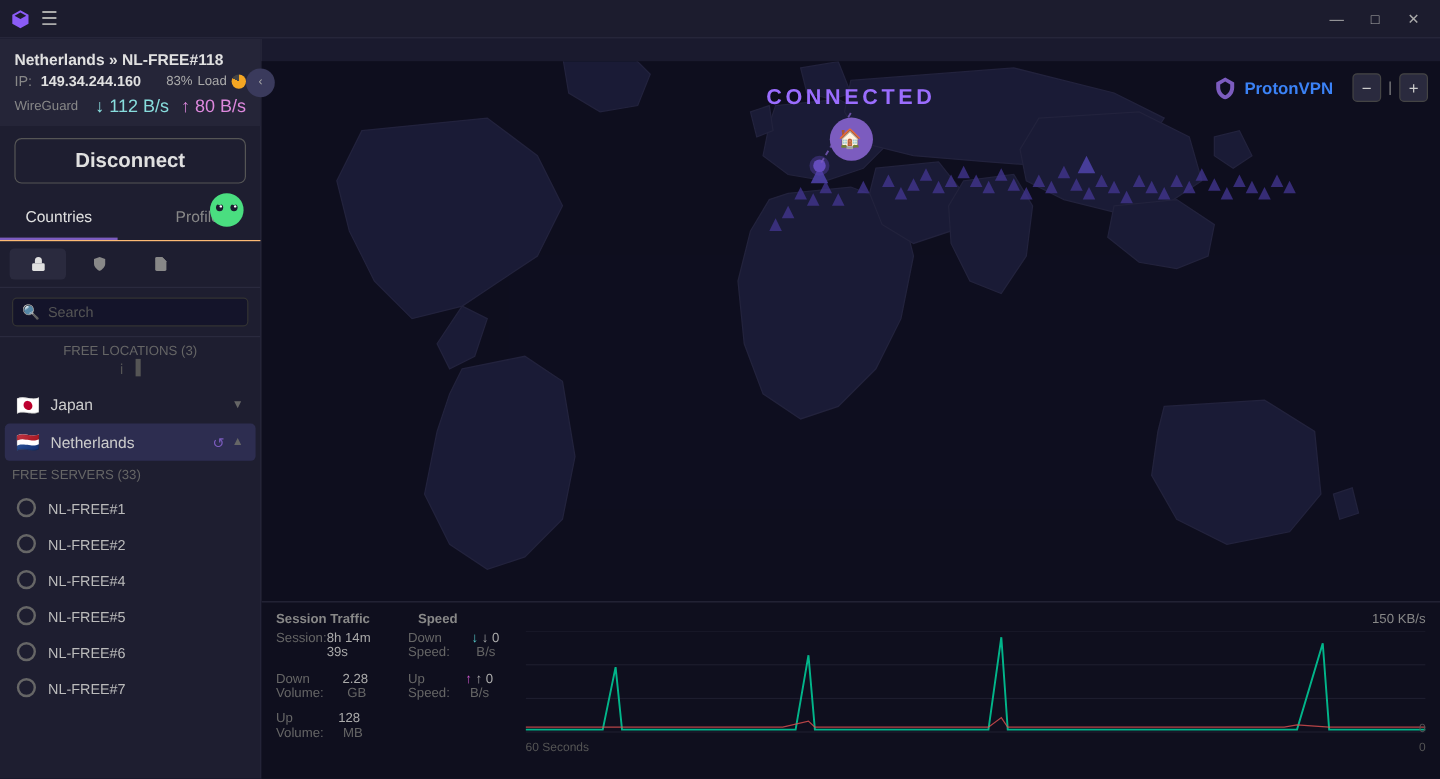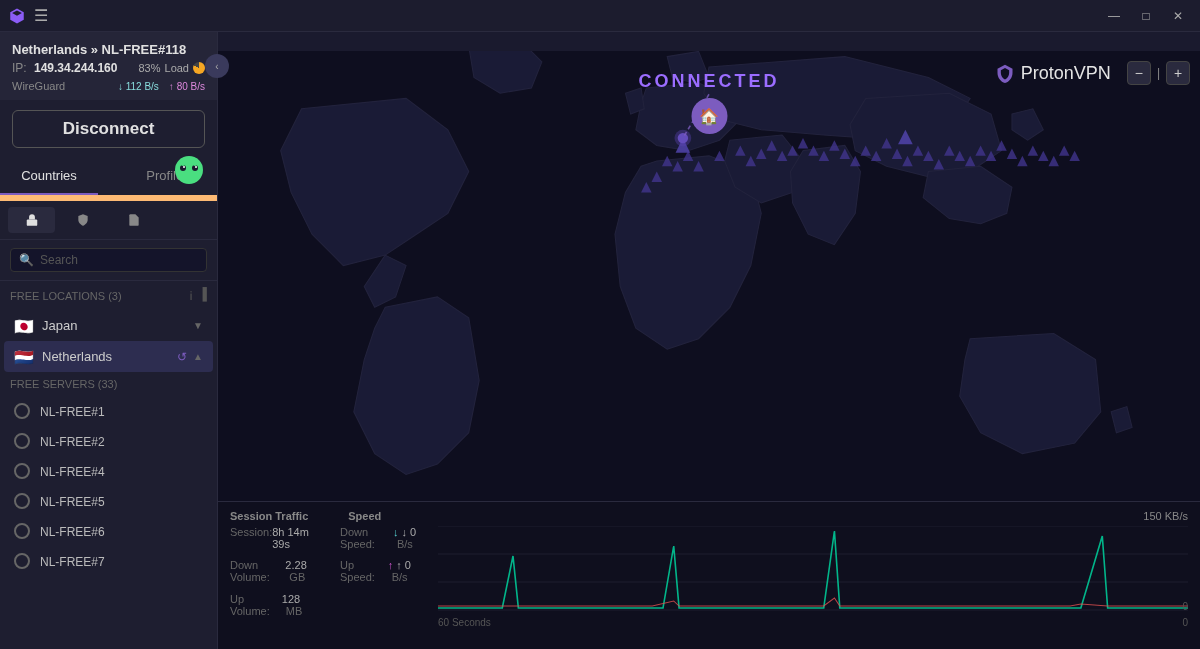--- a/index.html
+++ b/index.html
@@ -104,21 +104,21 @@
       font-size: 11px;
       color: #888;
       display: flex;
       align-items: center;
       justify-content: space-between;
       margin-top: 5px;
     }
     .traffic-info {
       display: flex;
       gap: 10px;
-      font-size: 10px;
+      font-size: 15px;
       color: #888;
     }
     .traffic-down { color: #8dd; }
     .traffic-up { color: #d8d; }
     .collapse-btn {
       position: absolute;
       right: -12px;
       top: 50%;
       transform: translateY(-50%);
       width: 24px;
@@ -144,21 +144,21 @@
       color: #e0e0e0;
       font-size: 17px;
       font-weight: 600;
       cursor: pointer;
       text-align: center;
     }
 
     
     .tabs {
       display: flex;
-      border-bottom: 6px solid #fdba74;
+      border-bottom: 1px solid #fdba74;
       position: relative;
       gap: 21px;
     }
     .tab {
       flex: 1;
       padding: 10px 0;
       text-align: center;
       font-size: 13px;
       cursor: pointer;
       color: #888;
@@ -227,20 +227,21 @@
       scrollbar-color: #444 #1e1e30;
     }
     .section-header {
       display: flex;
       align-items: center;
       justify-content: space-between;
       padding: 6px 10px;
       font-size: 11px;
       color: #666;
       text-transform: uppercase;
+      flex-direction: column;
     }
     .section-header-icons {
       display: flex;
       gap: 6px;
     }
     .section-icon {
       color: #555;
       font-size: 12px;
       cursor: pointer;
     }
@@ -693,21 +694,21 @@
       <div class="connected-badge">
         <div class="connected-text">CONNECTED</div>
         <div class="connected-icon">🏠</div>
       </div>
 
       <div class="logo-zoom-row">
         <div style="display:flex; align-items:center; gap:6px;">
           <svg width="20" height="20" viewBox="0 0 24 24" fill="#7c5cbf">
             <path d="M12 2L3 7v5c0 5.55 3.84 10.74 9 12 5.16-1.26 9-6.45 9-12V7L12 2zm0 4l5 2.78v3.22c0 3.44-2.37 6.64-5 7.7-2.63-1.06-5-4.26-5-7.7V8.78L12 6z"></path>
           </svg>
-          <span style="font-size:18px; font-weight:400; color:#e5e5e5;">ProtonVPN</span>
+          <span style="font-size:14px; font-weight:700; color:#3b82f6;">ProtonVPN</span>
         </div>
         <div style="display:flex; align-items:center; gap:4px;">
           <div class="zoom-btn">−</div>
           <span style="font-size:12px; color:#888; padding: 0 2px;">|</span>
           <div class="zoom-btn">+</div>
         </div>
       </div>
 
     </div>
 

